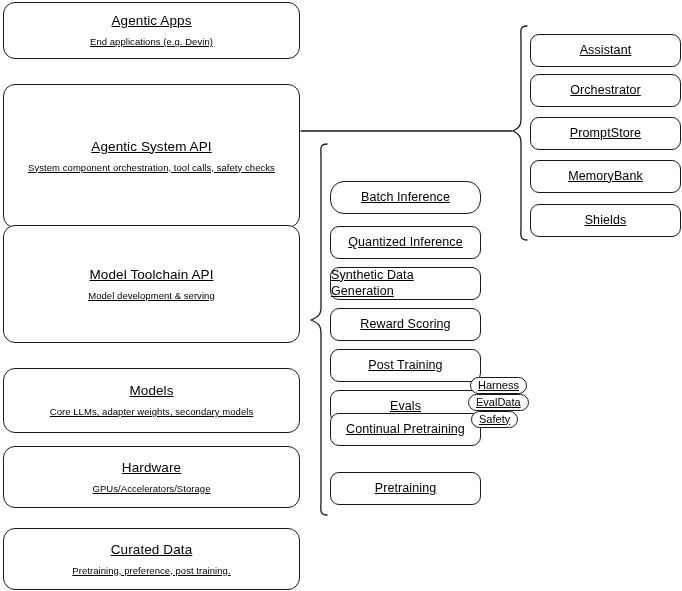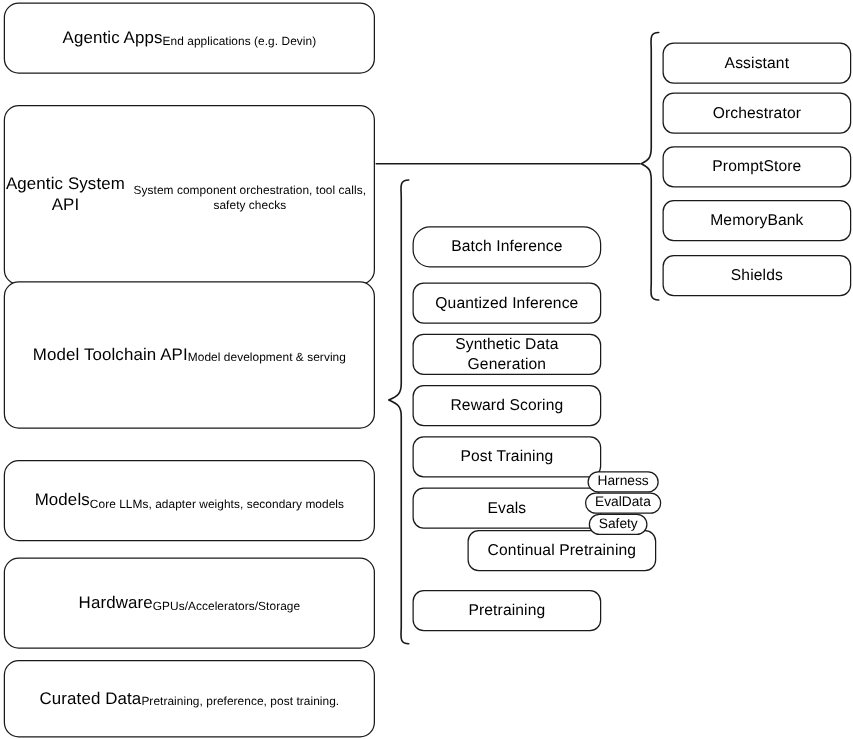--- a/index.html
+++ b/index.html
@@ -16,25 +16,25 @@
     background:#ffffff;
   }
 
   
   .node{
     position:absolute;
     box-sizing:border-box;
     border:1.3px solid #1a1a1a;
     background:#ffffff;
     display:flex;
-    flex-direction:row;
+    flex-direction:column;
     align-items:center;
     justify-content:center;
-    text-align:center;
     line-height:1.25;
+    text-decoration:underline;
   }
 
   
   .layer{
     border-radius:12px;
     left:3px;
     width:297px;
   }
   .layer .title{
     font-size:13.5px;
@@ -123,21 +123,21 @@
   <div class="node layer" style="top:225px;height:118px;">
     <div class="title">Model Toolchain API</div>
     <div class="sub">Model development &amp; serving</div>
   </div>
 
   <div class="node layer" style="top:368px;height:65px;">
     <div class="title">Models</div>
     <div class="sub">Core LLMs, adapter weights, secondary models</div>
   </div>
 
-  <div class="node layer" style="top:446px;height:73px;">
+  <div class="node layer" style="top:446px;height:62px;">
     <div class="title">Hardware</div>
     <div class="sub">GPUs/Accelerators/Storage</div>
   </div>
 
   <div class="node layer" style="top:528px;height:62px;">
     <div class="title">Curated Data</div>
     <div class="sub">Pretraining, preference, post training.</div>
   </div>
 
   <div class="node chip mid" style="top:181px;border-radius:14px;">
@@ -151,21 +151,21 @@
   </div>
   <div class="node chip mid" style="top:308px;">
     <span>Reward Scoring</span>
   </div>
   <div class="node chip mid" style="top:349px;">
     <span>Post Training</span>
   </div>
   <div class="node chip mid" style="top:390px;">
     <span>Evals</span>
   </div>
-  <div class="node chip mid" style="top:424px;margin-left:44px;">
+  <div class="node chip mid" style="top:413px;">
     <span>Continual Pretraining</span>
   </div>
   <div class="node chip mid" style="top:472px;">
     <span>Pretraining</span>
   </div>
 
   <div class="node pill" style="left:470px;top:377px;">
     <span>Harness</span>
   </div>
   <div class="node pill" style="left:468px;top:394px;">

